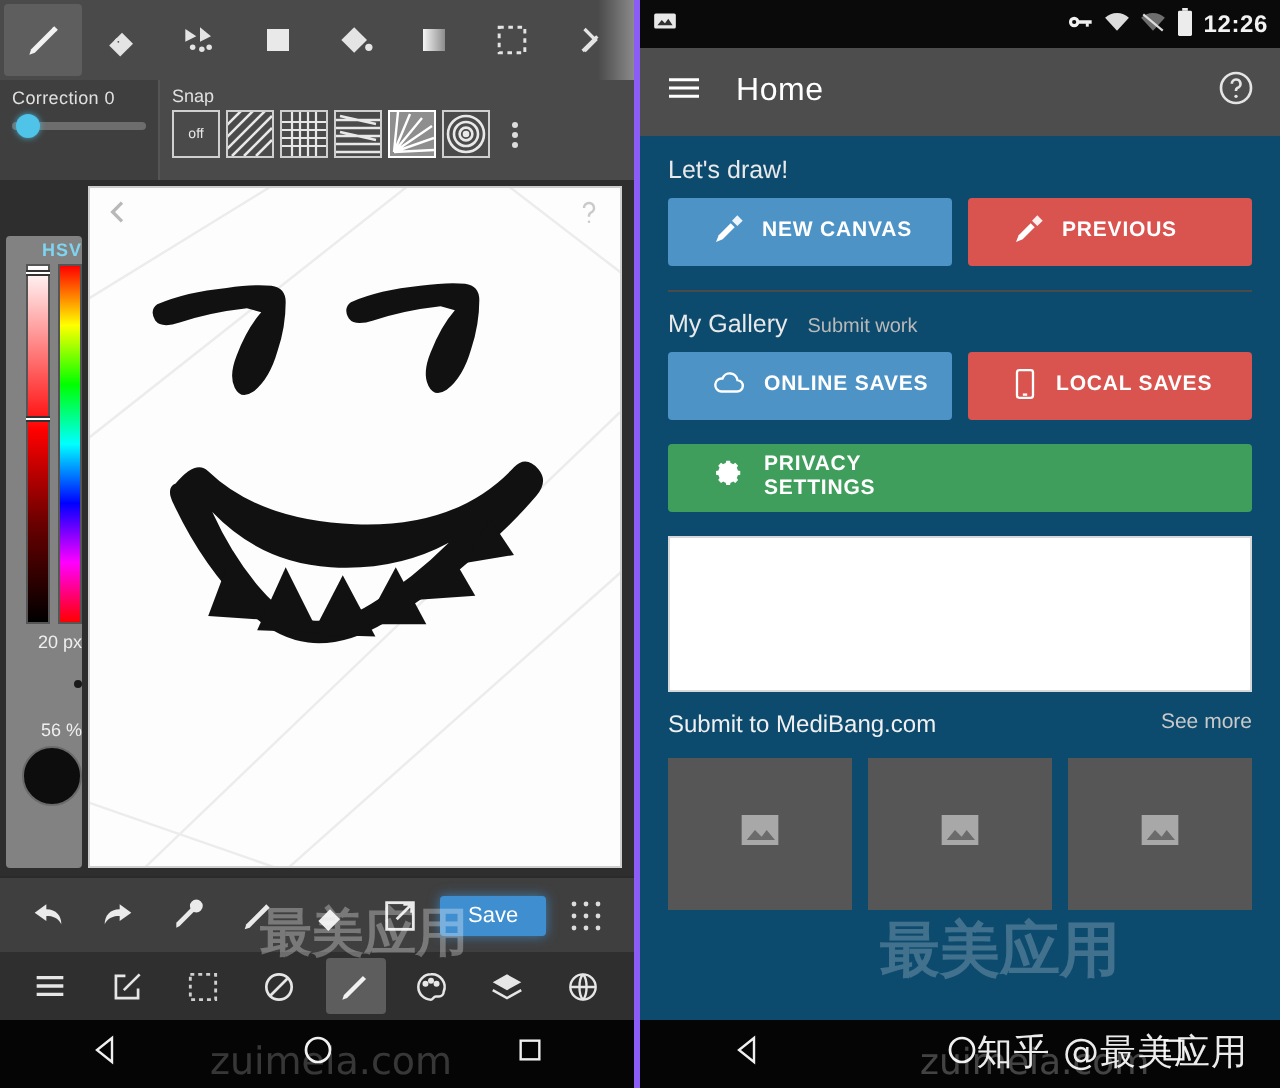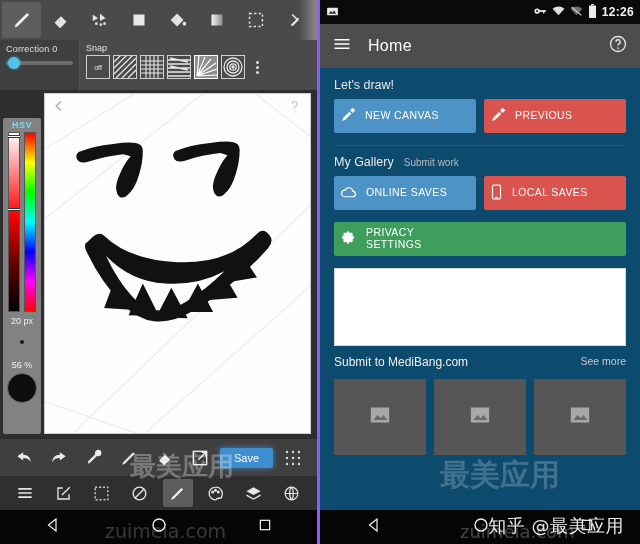--- a/index.html
+++ b/index.html
@@ -82,21 +82,21 @@
   }
   .canvas-nav {
     position: absolute; left: 6px; top: 4px; color: #b6b6b6;
   }
   .canvas-help { position: absolute; right: 8px; top: 4px; color: #c8c8c8; }
   .drawing { position: absolute; inset: 0; }
   
   .color-sidebar {
     position: absolute; left: 3px; top: 28px; width: 38px; bottom: 4px;
     background: #828282; border-radius: 2px;
-    display: flex; flex-direction: column; align-items: center;
+    display: flex; flex-direction: column; align-items: flex-end;
     padding-top: 2px;
   }
   .hsv-label { font-size: 9px; color: #7fd4f0; font-weight: bold; letter-spacing: .5px; }
   .grad-wrap { display: flex; gap: 4px; margin-top: 2px; height: 180px; }
   .grad-sv {
     width: 12px; height: 100%;
     background: linear-gradient(to bottom, #ffffff 0%, #ff1a1a 42%, #ff0000 46%, #6b0000 72%, #000000 100%);
     border: 1px solid #555;
   }
   .grad-sv-marker {
@@ -161,22 +161,22 @@
   }
   .appbar-title { font-size: 16px; margin-left: 16px; letter-spacing: .3px; }
   .appbar-help { margin-left: auto; }
   .content { flex: 1; padding: 10px 14px 0 14px; overflow: hidden; }
   .section-head { display: flex; align-items: baseline; margin-bottom: 7px; }
   .section-title { color: #e9e9e9; font-size: 12.5px; }
   .section-sub { color: #b9b9b9; font-size: 10px; margin-left: 10px; }
   .btn-row { display: flex; gap: 8px; margin-bottom: 12px; }
   .big-btn {
     flex: 1; height: 34px; border-radius: 2px;
-    display: flex; align-items: center; padding-left: 6px;
-    color: #fff; font-size: 10.5px; font-weight: normal; letter-spacing: .4px;
+    display: flex; align-items: center; padding-left: 22px;
+    color: #fff; font-size: 10.5px; font-weight: bold; letter-spacing: .4px;
     gap: 9px;
   }
   .big-btn .lbl { line-height: 1.1; }
   .bg-blue { background: #4d93c6; }
   .bg-red { background: #d9534f; }
   .bg-green { background: #3f9e5c; }
   .divider { height: 1px; background: #4a4a4a; margin: 1px 0 9px 0; }
   .white-card {
     height: 78px; background: #ffffff; border: 1px solid #d8d8d8;
     margin-top: 2px;

